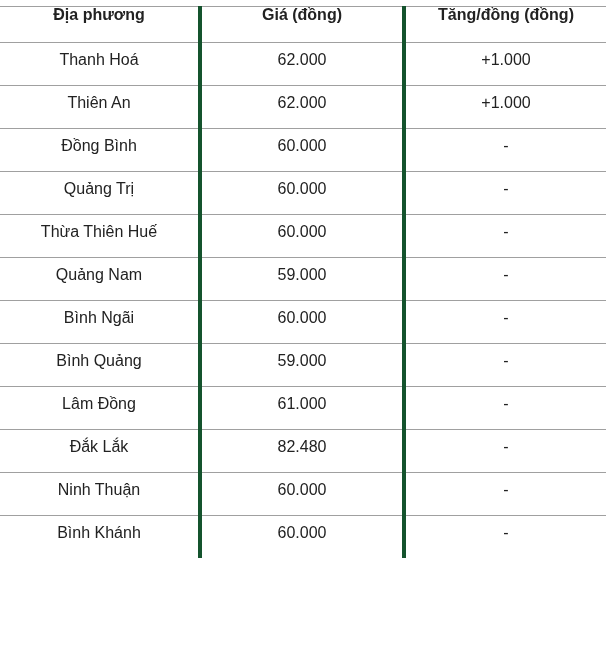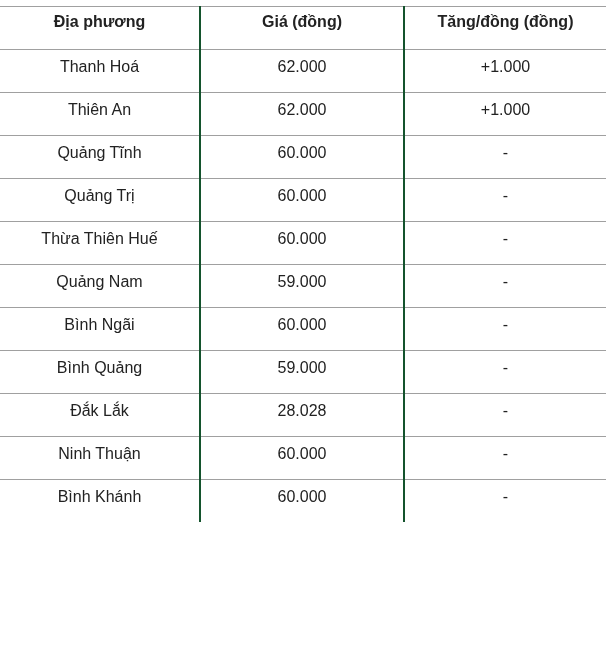--- a/index.html
+++ b/index.html
@@ -2,23 +2,23 @@
 <html><head>
   <meta charset="utf-8">
   <style>
     html, body { margin: 0; padding: 0; background: #ffffff; }
     body { width: 606px; height: 650px; overflow: hidden; position: relative;
            font-family: "Liberation Sans", "DejaVu Sans", sans-serif; color: #222; }
     table { position: absolute; top: 6px; left: 0; width: 606px; border-collapse: collapse; table-layout: fixed; }
     col.c1 { width: 200px; } col.c2 { width: 204px; } col.c3 { width: 202px; }
     th, td { height: 42px; padding: 0; text-align: center; vertical-align: top;
              border-top: 1px solid #a0a0a0; font-size: 16px; line-height: 16px; }
-    th { font-weight: bold; padding-top: 7px; height: 35px; color: #222; }
+    th { font-weight: bold; height: 35px; color: #222; }
     td { padding-top: 9px; height: 33px; text-align: center; }
-    th + th, td + td { border-left: 2px solid #14532d; }
+    th + th, td + td { border-left: 4px solid #14532d; }
   </style>
 </head>
 <body>
 
 <table>
   <colgroup>
       <col class="c1">
       <col class="c2">
       <col class="c3">
     </colgroup>
@@ -34,21 +34,21 @@
         <td>Thanh Hoá</td>
         <td>62.000</td>
         <td>+1.000</td>
       </tr>
       <tr>
         <td>Thiên An</td>
         <td>62.000</td>
         <td>+1.000</td>
       </tr>
       <tr>
-        <td>Quảng Tĩnh</td>
+        <td>Đồng Bình</td>
         <td>60.000</td>
         <td>-</td>
       </tr>
       <tr>
         <td>Quảng Trị</td>
         <td>60.000</td>
         <td>-</td>
       </tr>
       <tr>
         <td>Thừa Thiên Huế</td>
@@ -64,22 +64,27 @@
         <td>Bình Ngãi</td>
         <td>60.000</td>
         <td>-</td>
       </tr>
       <tr>
         <td>Bình Quảng</td>
         <td>59.000</td>
         <td>-</td>
       </tr>
       <tr>
+        <td>Lâm Đồng</td>
+        <td>61.000</td>
+        <td>-</td>
+      </tr>
+      <tr>
         <td>Đắk Lắk</td>
-        <td>28.028</td>
+        <td>82.480</td>
         <td>-</td>
       </tr>
       <tr>
         <td>Ninh Thuận</td>
         <td>60.000</td>
         <td>-</td>
       </tr>
       <tr>
         <td>Bình Khánh</td>
         <td>60.000</td>

